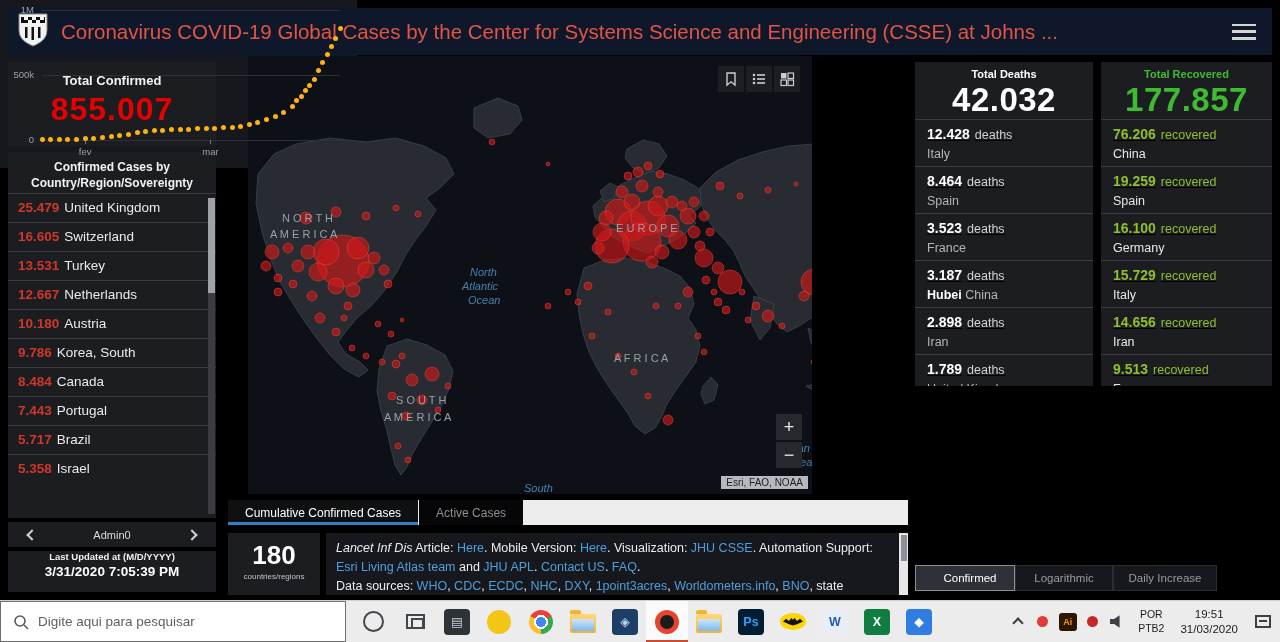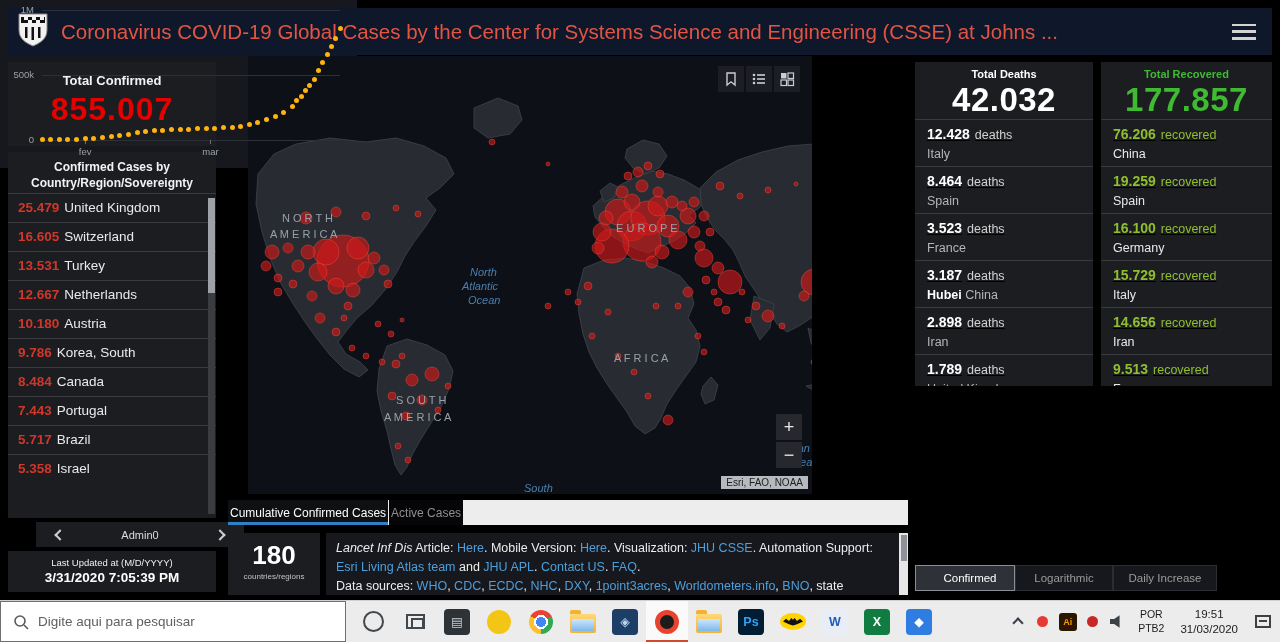--- a/index.html
+++ b/index.html
@@ -24,42 +24,42 @@
   #tc-label { padding-top:11px; font-size:13px; font-weight:bold; color:#f2f2f2; }
   #tc-value { margin-top:3px; font-size:32px; font-weight:bold; color:var(--confirmed); letter-spacing:1px; }
   #confirmed-panel { left:8px; top:152px; width:208px; height:366px; overflow:hidden; }
   #cl-title { padding:7px 6px 8px; text-align:center; font-size:12px; font-weight:bold; color:#f2f2f2; line-height:1.35; }
   #country-list { margin-top:-6px; }
   .country-row { padding:6px 10px; border-top:1px solid #3a3a3f; font-size:13.5px; line-height:16px; cursor:pointer; }
   .c-val { color:var(--confirmed-list); font-weight:bold; margin-right:5px; }
   .c-name { color:#eaeaea; }
   #list-scrollbar { position:absolute; top:46px; right:1px; width:7px; height:316px; background:#3a3c40; }
   #list-scrollbar .thumb { width:100%; height:95px; background:#9ea2a8; }
-  #pagination { left:8px; top:522px; width:208px; height:25px; display:flex; align-items:center; justify-content:space-between; padding:0 20px;margin-left:28px; }
+  #pagination { left:8px; top:522px; width:208px; height:25px; display:flex; align-items:center; justify-content:space-between; padding:0 20px; }
   #pagination-label { font-size:11px; color:#dcdcdc; }
   .chev { width:8px; height:8px; border-left:2px solid #cfcfcf; border-bottom:2px solid #cfcfcf; cursor:pointer; }
   .chev.left { transform:rotate(45deg); }
   .chev.right { transform:rotate(-135deg); }
   #last-updated { left:8px; top:551px; width:208px; height:41px; text-align:center; }
-  #lu-label { padding-top:6px; font-size:9.5px; font-weight:normal; color:#f0f0f0; }
+  #lu-label { font-size:9.5px; font-weight:bold; color:#f0f0f0; }
   #lu-value { margin-top:2px; font-size:13.5px; font-weight:bold; color:#fff; }
 
   
   #map-area { position:absolute; left:228px; top:56px; width:564px; height:438px; background:#0d1117; overflow:hidden;margin-left:20px; }
   .land { fill:#282c32; stroke:#3f444c; stroke-width:0.8; }
   .bubble { fill:rgba(206,24,24,0.65); stroke:rgba(255,84,64,0.55); stroke-width:0.7; }
   .map-label { position:absolute; font-size:11px; color:#98a0aa; white-space:nowrap; }
   .map-label.ocean { color:#4a7fae; font-style:italic; }
   #map-ctrls { position:absolute; top:10px; right:12px; display:flex; gap:2px; }
   .map-ctrl { width:26px; height:26px; background:rgba(30,32,36,0.95); display:flex; align-items:center; justify-content:center; cursor:pointer; }
   #zoom-ctrls { position:absolute; right:10px; bottom:26px; display:flex; flex-direction:column; gap:2px; }
   .zoom-btn { width:26px; height:26px; background:#26282d; color:#e4e7ea; font-size:18px; display:flex; align-items:center; justify-content:center; cursor:pointer; }
   #attribution { position:absolute; right:4px; bottom:5px; background:rgba(213,216,220,0.85); color:#202020; font-size:10px; padding:1px 5px; }
   #map-tabs { position:absolute; left:228px; top:500px; width:680px; height:25px; display:flex; background:#ededed; }
-  .map-tab { height:100%; padding:0 2px; display:flex; align-items:center; font-size:12px; margin-right:1px; cursor:pointer; }
+  .map-tab { height:100%; padding:0 17px; display:flex; align-items:center; font-size:12px; margin-right:1px; cursor:pointer; }
   .map-tab.active { background:#0f1012; color:#fff; box-shadow:inset 0 -3px 0 #2f80c7; }
   .map-tab:not(.active) { background:#060608; color:#8f8f8f; }
 
   
   #regions-box { left:228px; top:533px; width:92px; height:62px; text-align:center; }
   #regions-count { padding-top:7px; font-size:26px; font-weight:bold; color:#fff; }
   #regions-label { margin-top:1px; font-size:8px; color:#c0c4c8; }
   #info-box { left:326px; top:533px; width:582px; height:62px; background:#17181d; padding:6px 16px 6px 10px;
               font-size:12.5px; color:#ececec; line-height:1.5; overflow:hidden; }
   #info-scroll { position:absolute; right:0; top:0; width:9px; height:100%; background:#e7e7e7; }

